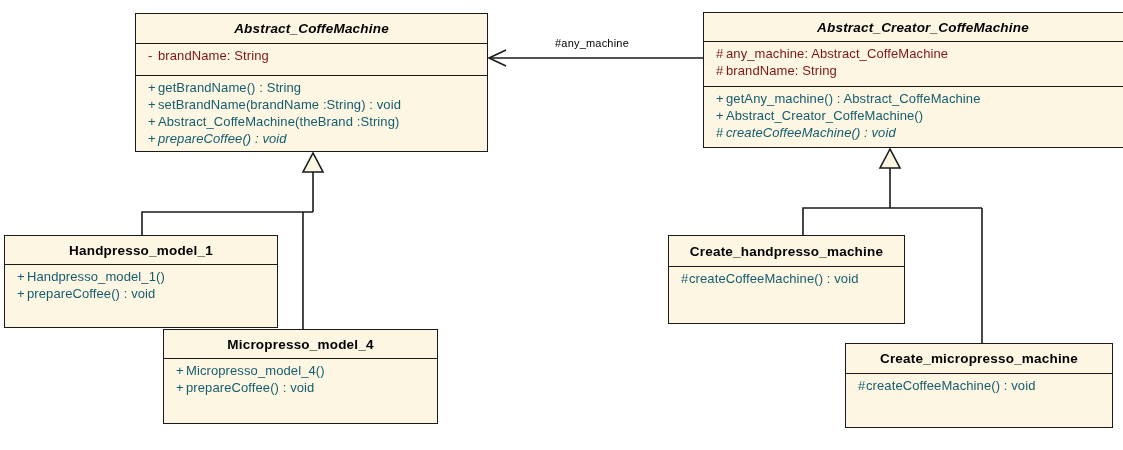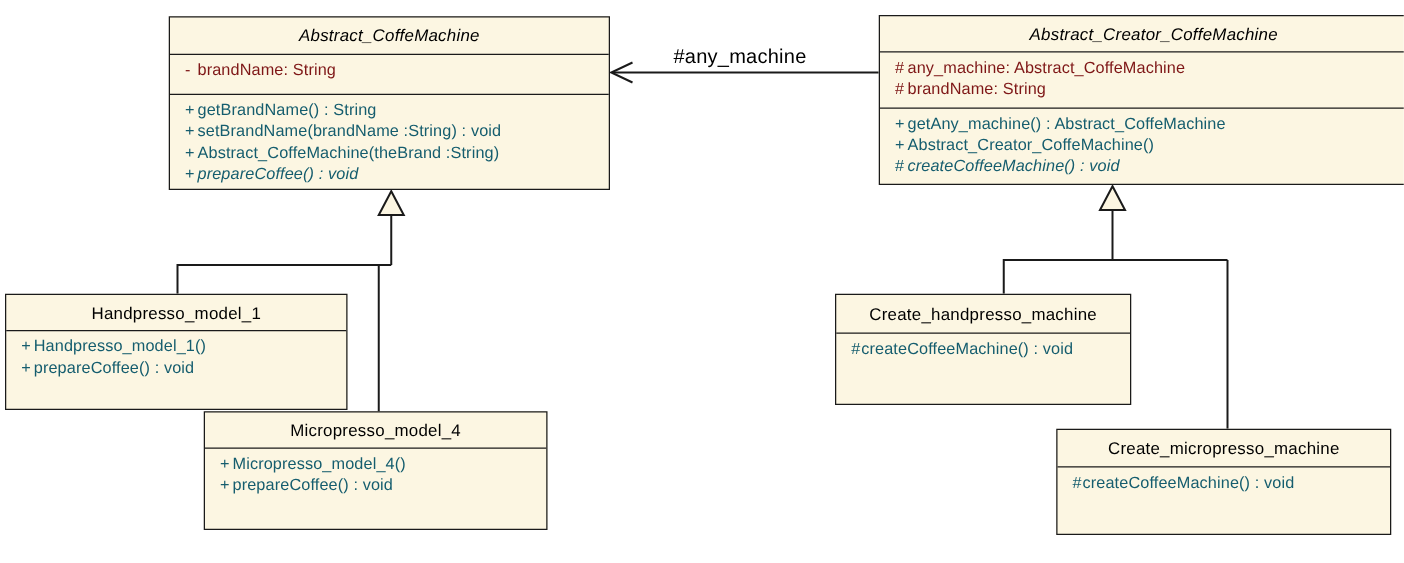--- a/index.html
+++ b/index.html
@@ -24,34 +24,34 @@
   svg.wires polygon{stroke:var(--border);stroke-width:1.6;fill:var(--box-fill)}
 
   .uml-class{
     position:absolute;
     background:var(--box-fill);
     border:1.6px solid var(--border);
     display:flex;flex-direction:column;
   }
   .uml-class .title{
     display:flex;align-items:center;justify-content:center;
-    font-weight:normal;font-size:13.5px;color:var(--title-color);
+    font-weight:bold;font-size:13.5px;color:var(--title-color);
     letter-spacing:.2px;flex:0 0 auto;
   }
   .uml-class.abstract > .title{font-style:italic}
   .compartment{border-top:1.6px solid var(--border);padding-top:3px;flex:1 1 auto;overflow:hidden}
   .member{display:flex;align-items:center;height:17px;font-size:13px;letter-spacing:.1px;white-space:nowrap}
   .member .vis{width:22px;padding-left:12px;flex:0 0 auto;text-align:left}
   .member.attr{color:var(--attr-color)}
   .member.op{color:var(--op-color)}
   .member.italic .txt{font-style:italic}
   .member.tight .vis{width:20px;padding-left:12px}
 
   .edge-label{
-    position:absolute;font-size:16px;color:var(--label-color);
+    position:absolute;font-size:11px;color:var(--label-color);
     letter-spacing:.2px;text-align:center;
   }
 </style>
 </head>
 <body>
 
 <div id="canvas">
 
   <svg class="wires" width="1123" height="450">
 

